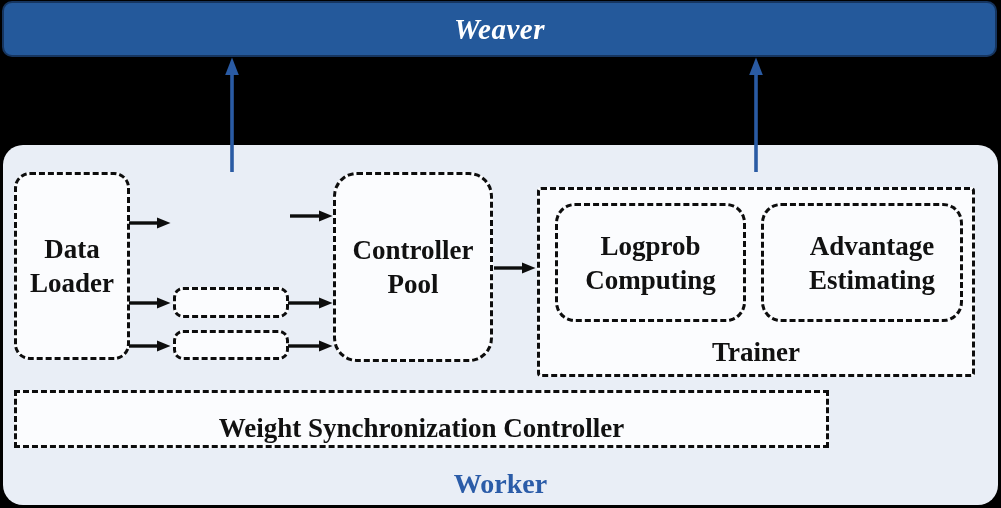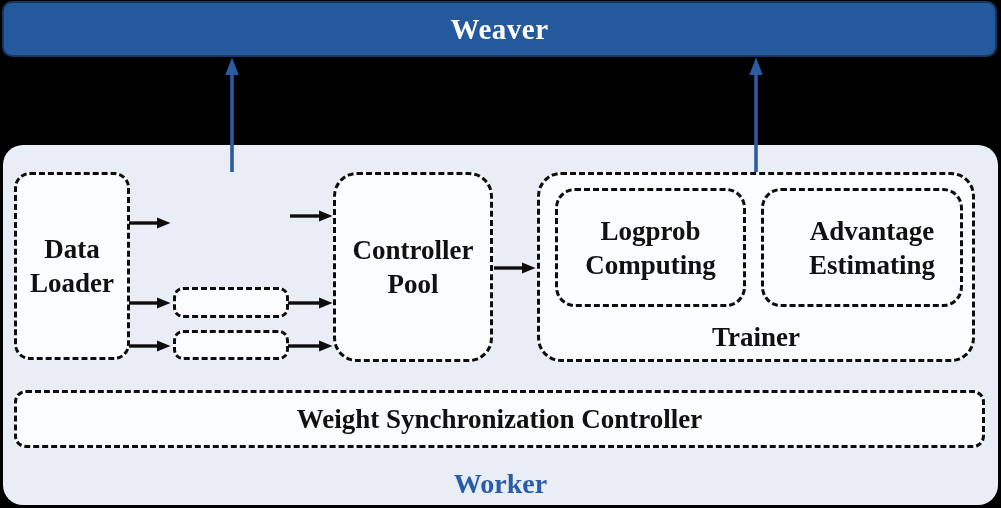--- a/index.html
+++ b/index.html
@@ -29,21 +29,21 @@
   }
   
   .weaver-bar {
     position: absolute;
     left: 2px; top: 1px;
     width: 995px; height: 56px;
     box-sizing: border-box;
     background: var(--weaver-bar-fill);
     border: 2px solid var(--weaver-bar-border);
     border-radius: 10px;
-    display: flex; align-items: center; justify-content: center;
+    display: flex; align-items: center; justify-content: center; font-style: italic;
   }
   .weaver-bar .bar-label {
     color: var(--weaver-text);
     font-size: 29px;
     font-weight: 700;
     letter-spacing: 0.5px;
   }
   
   .nexrl-container {
     position: absolute;
@@ -64,24 +64,24 @@
     font-weight: 700;
     font-size: 27px;
     line-height: 34px;
   }
   .dbox .box-label { white-space: pre-line; }
   .box-data-loader      { left: 11px;  top: 27px;  width: 116px; height: 188px; border-radius: 16px; }
   .box-rollout-worker   { left: 170px; top: 27px;  width: 116px; height: 103px; border-radius: 14px; }
   .box-worker-stub-1    { left: 170px; top: 142px; width: 116px; height: 31px;  border-radius: 10px; }
   .box-worker-stub-2    { left: 170px; top: 185px; width: 116px; height: 30px;  border-radius: 10px; }
   .box-trajectory-pool  { left: 330px; top: 27px;  width: 160px; height: 190px; border-radius: 24px; }
-  .box-trainer          { left: 534px; top: 27px;  width: 438px; height: 190px; border-radius: 24px; }
+  .box-trainer          { left: 534px; top: 42px;  width: 438px; height: 190px; border-radius: 4px; }
   .box-logprob          { left: 15px;  top: 13px;  width: 191px; height: 119px; border-radius: 20px; }
   .box-advantage        { left: 221px; top: 13px;  width: 202px; height: 119px; border-radius: 20px; padding-left: 20px; }
-  .box-weight-sync      { left: 11px;  top: 245px; width: 971px; height: 58px;  border-radius: 12px; }
+  .box-weight-sync      { left: 11px;  top: 245px; width: 815px; height: 58px;  border-radius: 0; align-items: flex-end; }
   .trainer-label {
     position: absolute;
     left: 0; bottom: 5px; width: 100%;
     text-align: center;
     font-weight: 700; font-size: 27px;
     color: var(--label-text);
     margin-top: 20px;
   }
   .nexrl-label {
     position: absolute;

